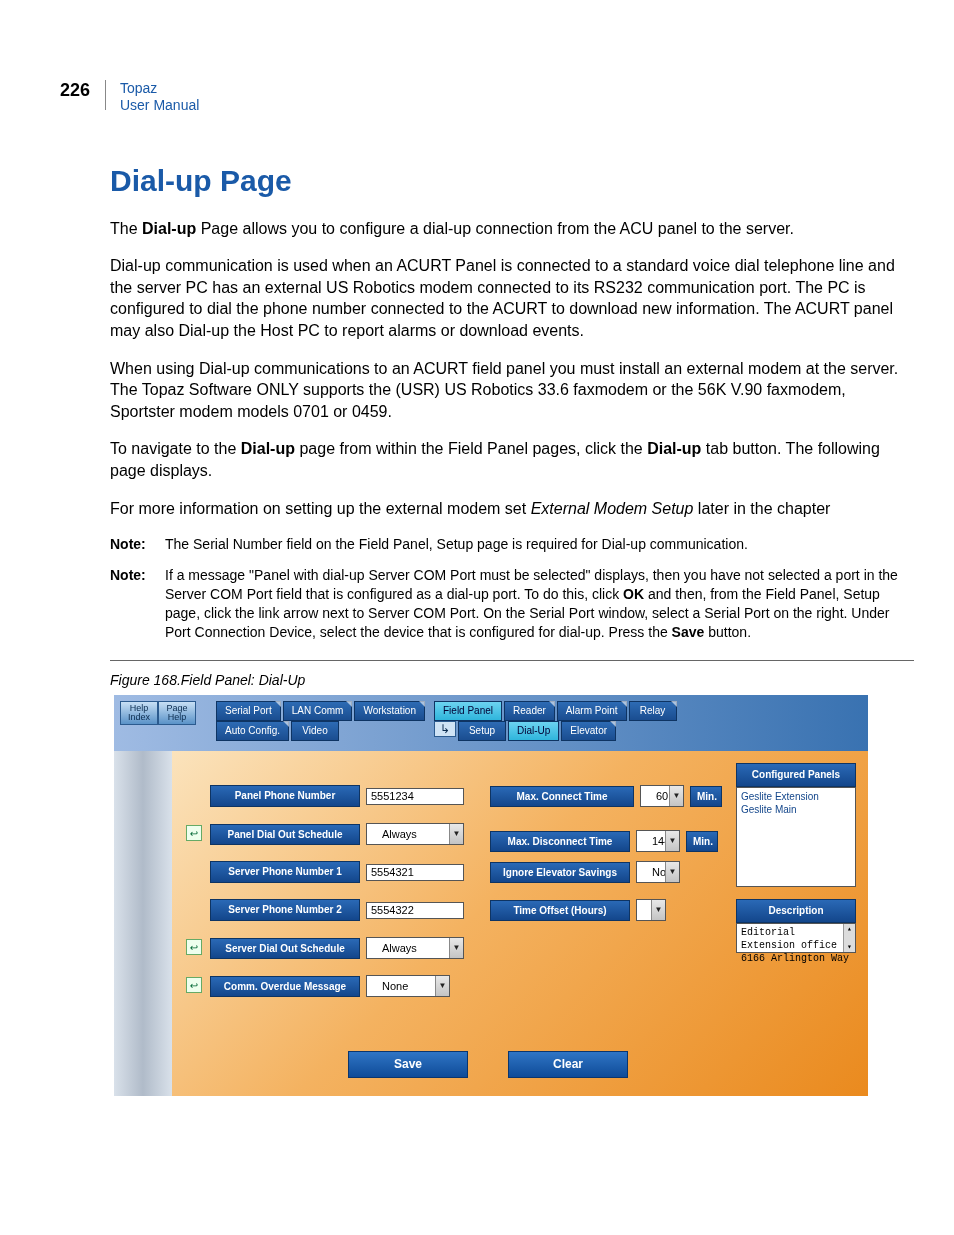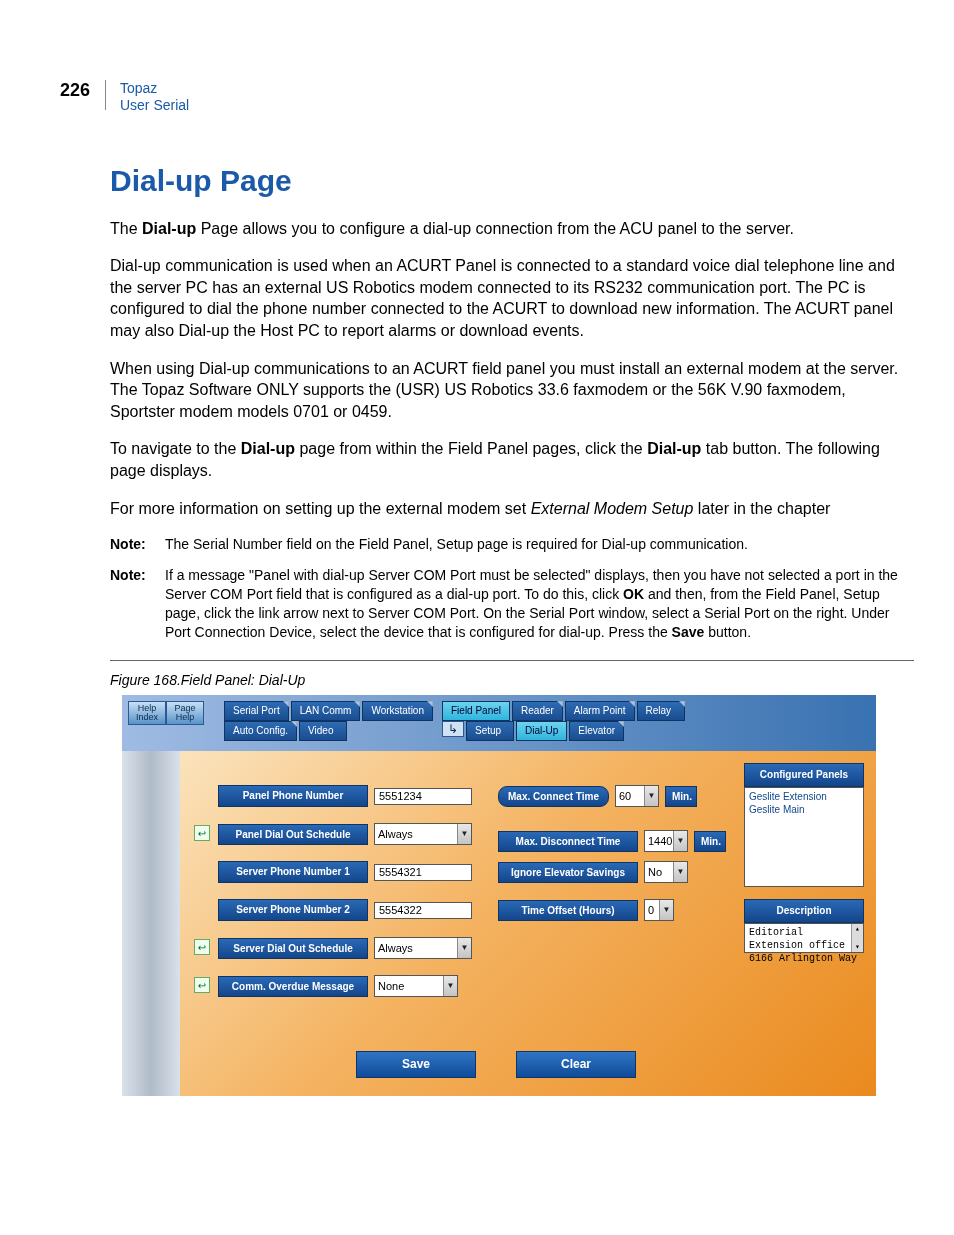--- a/index.html
+++ b/index.html
@@ -51,21 +51,21 @@
   .note-text { flex: 1; line-height: 1.35; }
   .rule { border: none; border-top: 1px solid #666; margin: 18px 0 10px 0; }
   .fig-caption { font-style: italic; font-size: 14px; margin: 10px 0 6px 0; }
 
   
   .shot {
     position: relative;
     width: 754px;
     height: 401px;
     background: linear-gradient(135deg, #f9d9a4 0%, #f4a94e 35%, #ea8a1e 100%);
-    margin-left: 12px;
+    margin-left: 4px;
     font-size: 10px;
   }
   .shot * { box-sizing: border-box; }
   .topbar {
     position: absolute; left:0; top:0; width:100%; height:56px;
     background: linear-gradient(to right, #9fbbe3 0%, #3972b1 100%);
   }
   .help-box {
     position: absolute; left:6px; top:6px; display:flex; gap:0;
   }
@@ -77,21 +77,21 @@
   }
   .tab-row1 { position:absolute; left:102px; top:6px; display:flex; gap:2px; }
   .tab-row2 { position:absolute; left:102px; top:26px; display:flex; gap:2px; }
   .tab-row1b { position:absolute; left:320px; top:6px; display:flex; gap:2px; }
   .tab-row2b { position:absolute; left:320px; top:26px; display:flex; gap:2px; }
   .tab {
     background: linear-gradient(#2d6bb4,#1a4d90);
     color:#fff; font-size:10px; padding:2px 8px;
     border:1px solid #0e3463;
     position:relative;
-    min-width:48px; text-align:left;
+    min-width:48px; text-align:center;
   }
   .tab.cyan { background: linear-gradient(#6cd3f0,#2fb5dc); color:#003; }
   .tab.corner::after{
     content:""; position:absolute; right:-1px; top:-1px;
     border-top:6px solid rgba(255,255,255,.6);
     border-left:6px solid transparent;
   }
   .sub-arrow {
     width:22px; height:16px; background:#cfe3f5; border:1px solid #2b5a8e;
     display:flex; align-items:center; justify-content:center; color:#0b2c4f;
@@ -110,21 +110,21 @@
     color:#fff; font-weight:bold; font-size:10px;
     border:1px solid #0e3463;
     padding:3px 6px; width:150px; text-align:center;
   }
   .field-input{
     background:#fff; border:1px solid #555; padding:2px 4px;
     font-family: Arial; font-size:11px; width:98px; height:17px;
   }
   .dd {
     background:#fff; border:1px solid #555; height:22px;
-    display:flex; align-items:center; padding:0 0 0 3px;
+    display:flex; align-items:center; padding:0 0 0 15px;
     font-size:11px; position:relative;
   }
   .dd .arrow{
     position:absolute; right:0; top:0; bottom:0; width:14px;
     background: linear-gradient(#e8e8e8,#c4c4c4);
     border-left:1px solid #888;
     display:flex; align-items:center; justify-content:center;
     font-size:8px; color:#222;
   }
   .unit-pill{
@@ -166,21 +166,21 @@
 </style>
 </head>
 <body>
 
 <div class="page">
   <div>
     <span class="page-num">226</span>
     <span class="divider"></span>
     <span class="doc-title">
       <span>Topaz</span><br>
-      <span>User Serial</span>
+      <span>User Manual</span>
     </span>
   </div>
 
   <h1>Dial-up Page</h1>
 
   <div class="body">
     <p>
       <span>The </span><b>Dial-up</b><span> Page allows you to configure a dial-up connection from the ACU panel to the server.</span>
     </p>
     <p>Dial-up communication is used when an ACURT Panel is connected to a standard voice dial telephone line and the server PC has an external US Robotics modem connected to its RS232 communication port. The PC is configured to dial the phone number connected to the ACURT to download new information. The ACURT panel may also Dial-up the Host PC to report alarms or download events.</p>
@@ -277,21 +277,21 @@
         <div class="link-icon" style="left:14px; top:226px;">↩</div>
         <div class="row" style="left:38px; top:224px;">
           <div class="field-label">Comm. Overdue Message</div>
           <div class="dd" style="width:84px;">
             <span>None</span>
               <div class="arrow">▼</div>
           </div>
         </div>
 
         <div class="row" style="left:318px; top:34px;">
-          <div class="field-label" style="width:111px;border-radius:9px;">Max. Connect Time</div>
+          <div class="field-label" style="width:144px;">Max. Connect Time</div>
           <div class="dd" style="width:44px;">
             <span>60</span>
               <div class="arrow">▼</div>
           </div>
           <div class="unit-pill">Min.</div>
         </div>
 
         <div class="row" style="left:318px; top:79px;">
           <div class="field-label" style="width:140px;">Max. Disconnect Time</div>
           <div class="dd" style="width:44px;">

